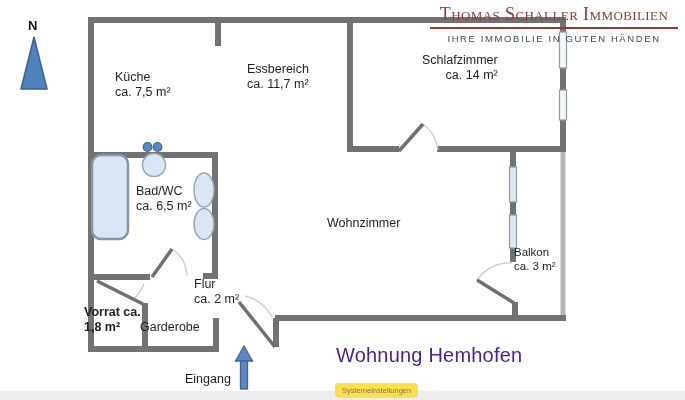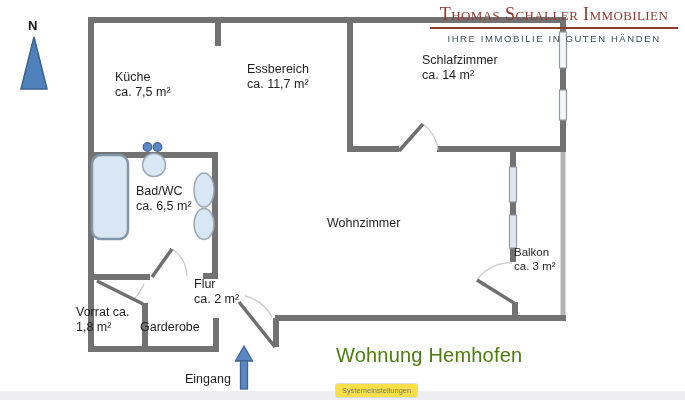--- a/index.html
+++ b/index.html
@@ -6,30 +6,30 @@
   .stage{
     position:relative;width:685px;height:400px;background:#ffffff;
     overflow:hidden;font-family:"Liberation Sans", sans-serif;color:#1f1f1f;
   }
   .stage svg{position:absolute;left:0;top:0;}
   
   .lbl{position:absolute;font-size:12.5px;line-height:15px;white-space:nowrap;}
   .lbl .l2{display:block;}
   .pos-kueche{left:115px;top:70px;}
   .pos-essbereich{left:247px;top:62px;}
-  .pos-schlafzimmer{left:422px;top:53px;}
+  .pos-schlafzimmer{left:422px;top:53px;text-align:right;}
   .pos-bad{left:136px;top:184px;}
   .pos-wohnzimmer{left:327px;top:216px;}
   .pos-balkon{left:514px;top:245px;font-size:11.5px;line-height:14px;}
   .pos-flur{left:194px;top:277px;}
-  .pos-vorrat{left:76px;top:305px;}
+  .pos-vorrat{left:84px;top:305px;font-weight:bold;}
   .pos-garderobe{left:140px;top:320px;}
   .pos-eingang{left:185px;top:372px;}
   .plan-title{position:absolute;left:336px;top:343px;font-size:20px;line-height:24px;
-    letter-spacing:.2px;color:#4d7c0f;white-space:nowrap;text-align:right;}
+    letter-spacing:.2px;color:#4c1d95;white-space:nowrap;text-align:right;}
   
   .logo{position:absolute;left:428px;top:2px;width:252px;text-align:center;}
   .logo-title{
     font-family:"Liberation Serif", serif;font-variant:small-caps;
     font-size:18px;line-height:24px;letter-spacing:.4px;color:#8e3c32;white-space:nowrap;text-align:center;
   }
   .logo-rule{height:0;border-top:2px solid #8e3c32;margin:1px 2px 0 2px;}
   .logo-tagline{
     font-family:Liberation Sans, sans-serif;font-size:9.5px;line-height:12px;
     letter-spacing:1.6px;color:#3f4c57;margin-top:4px;white-space:nowrap;

